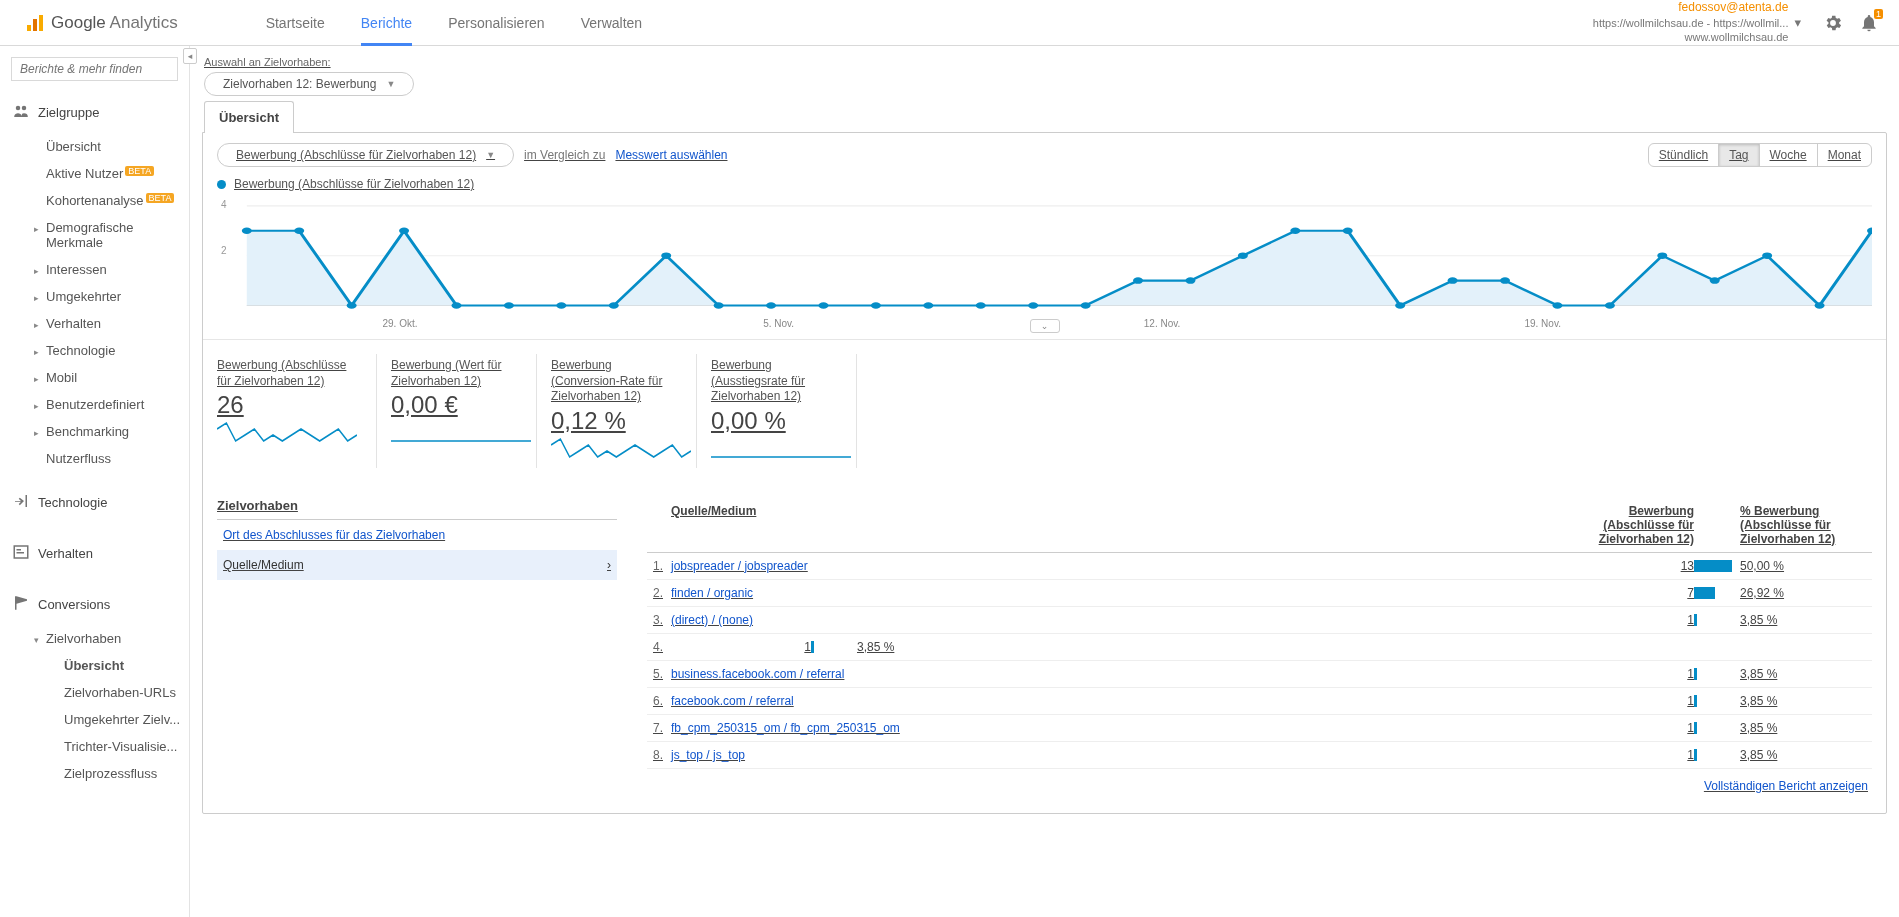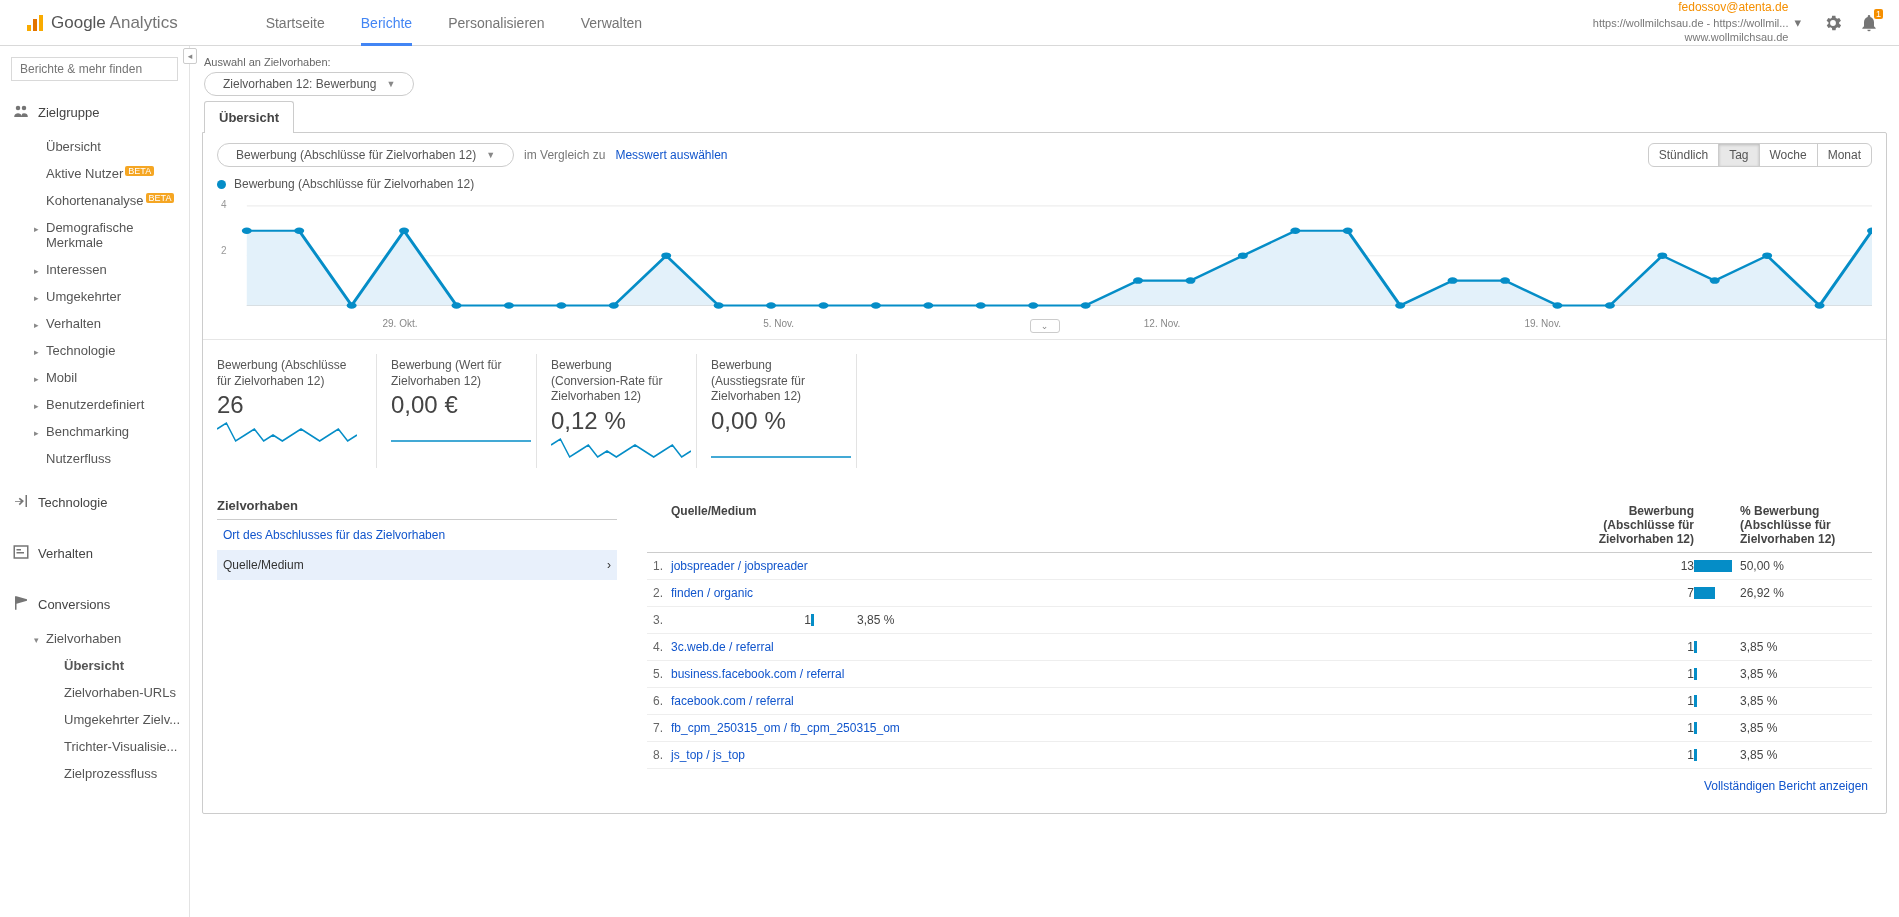--- a/index.html
+++ b/index.html
@@ -17,32 +17,32 @@
   .hdr-right { margin-left:auto; display:flex; align-items:center; padding-right:12px;}
   .acct { text-align:right; font-size:11px; color:#777; line-height:1.3; margin-right:6px;}
   .acct .em { color:#f58f00; font-size:12px;}
   .down { margin-right:14px; color:#777;}
   .icon-btn { width:36px; height:36px; display:flex; align-items:center; justify-content:center; cursor:pointer; color:#757575; position:relative;}
   .bell-badge{ position:absolute; top:4px; right:4px; background:#f58f00; color:#fff; font-size:9px; border-radius:2px; padding:0 2px;}
   
   .page { display:flex; height:calc(100vh - 46px);}
   .sidebar { width:190px; border-right:1px solid #e3e3e3; background:#fff; overflow-y:auto; padding-bottom:20px;}
   .search { margin:11px 11px; border:1px solid #d9d9d9; display:flex; align-items:center; padding:4px 8px;}
-  .search input { border:none; outline:none; flex:1; color:#999; font-size:12px;}
+  .search input { border:none; outline:none; flex:1; font-style:italic; color:#999; font-size:12px;}
   .nav-sec { margin-top:10px;}
   .nav-head { display:flex; align-items:center; padding:10px 12px; color:#444; cursor:pointer; font-size:13px;}
   .nav-head .nicon { width:26px; color:#757575;}
   .nav-sub { padding:6px 0 6px 46px; font-size:13px; color:#555; cursor:pointer; display:block;}
   .nav-sub.exp::before { content:"▸"; display:inline-block; width:12px; margin-left:-12px; font-size:9px; color:#888;}
   .nav-sub.expdown::before { content:"▾"; display:inline-block; width:12px; margin-left:-12px; font-size:9px; color:#888;}
   .nav-sub.bold { font-weight:bold;}
   .badge { font-size:9px; background:#f5a623; color:#fff; padding:0 3px; border-radius:2px; margin-left:2px; vertical-align:top;}
   .collapse-handle { position:absolute; left:183px; top:48px; width:14px; height:16px; border:1px solid #ccc; border-radius:2px; background:#fff; display:flex; align-items:center; justify-content:center; font-size:9px; cursor:pointer; color:#888; z-index:2;}
   
-  .content { flex:1; overflow-y:auto; background:#fff; position:relative;}
+  .content { flex:1; overflow-y:auto; background:#fff; position:relative;text-decoration:underline;}
   .row1 { padding:10px 14px 4px; font-size:12px;}
   .row1-lbl { color:#666; font-size:11px; margin-bottom:4px; display:block;}
   .select-box { display:inline-flex; align-items:center; border:1px solid #ccc; border-radius:12px; padding:4px 18px; font-size:12px; color:#555; cursor:pointer; background:#fff;}
   .select-box .caret { margin-left:10px; font-size:9px; color:#888;}
   .tabstrip { margin-left:14px;}
   .card-tab { display:inline-block; border:1px solid #ccc; border-bottom:none; padding:8px 14px; font-size:13px; color:#444; position:relative; top:1px; background:#fff; font-weight:bold; border-radius:3px 3px 0 0;}
   .panel { border:1px solid #ccc; margin:0 12px 20px 12px; border-radius:0 2px 2px 2px;}
   .panel-inner { padding:10px 14px;}
   .rowflex { display:flex; align-items:center; gap:10px;}
   .compare { color:#777; font-size:12px;}
@@ -331,29 +331,29 @@
                   <div class="idx">2.</div>
     <div class="src">finden / organic</div>
     <div class="col-num" style="width:140px">7</div>
     <div class="col-bar">
                     <div class="bar" style="width:54%"></div>
                   </div>
     <div class="col-pct" style="width:140px">26,92 %</div>
                 </div>
                 <div class="trow">
                   <div class="idx">3.</div>
+    <div class="src">(direct) / (none)</div>
     <div class="col-num" style="width:140px">1</div>
     <div class="col-bar">
                     <div class="bar" style="width:8%"></div>
                   </div>
     <div class="col-pct" style="width:140px">3,85 %</div>
                 </div>
                 <div class="trow">
                   <div class="idx">4.</div>
-    <div class="src">3c.web.de / referral</div>
     <div class="col-num" style="width:140px">1</div>
     <div class="col-bar">
                     <div class="bar" style="width:8%"></div>
                   </div>
     <div class="col-pct" style="width:140px">3,85 %</div>
                 </div>
                 <div class="trow">
                   <div class="idx">5.</div>
     <div class="src">business.facebook.com / referral</div>
     <div class="col-num" style="width:140px">1</div>

